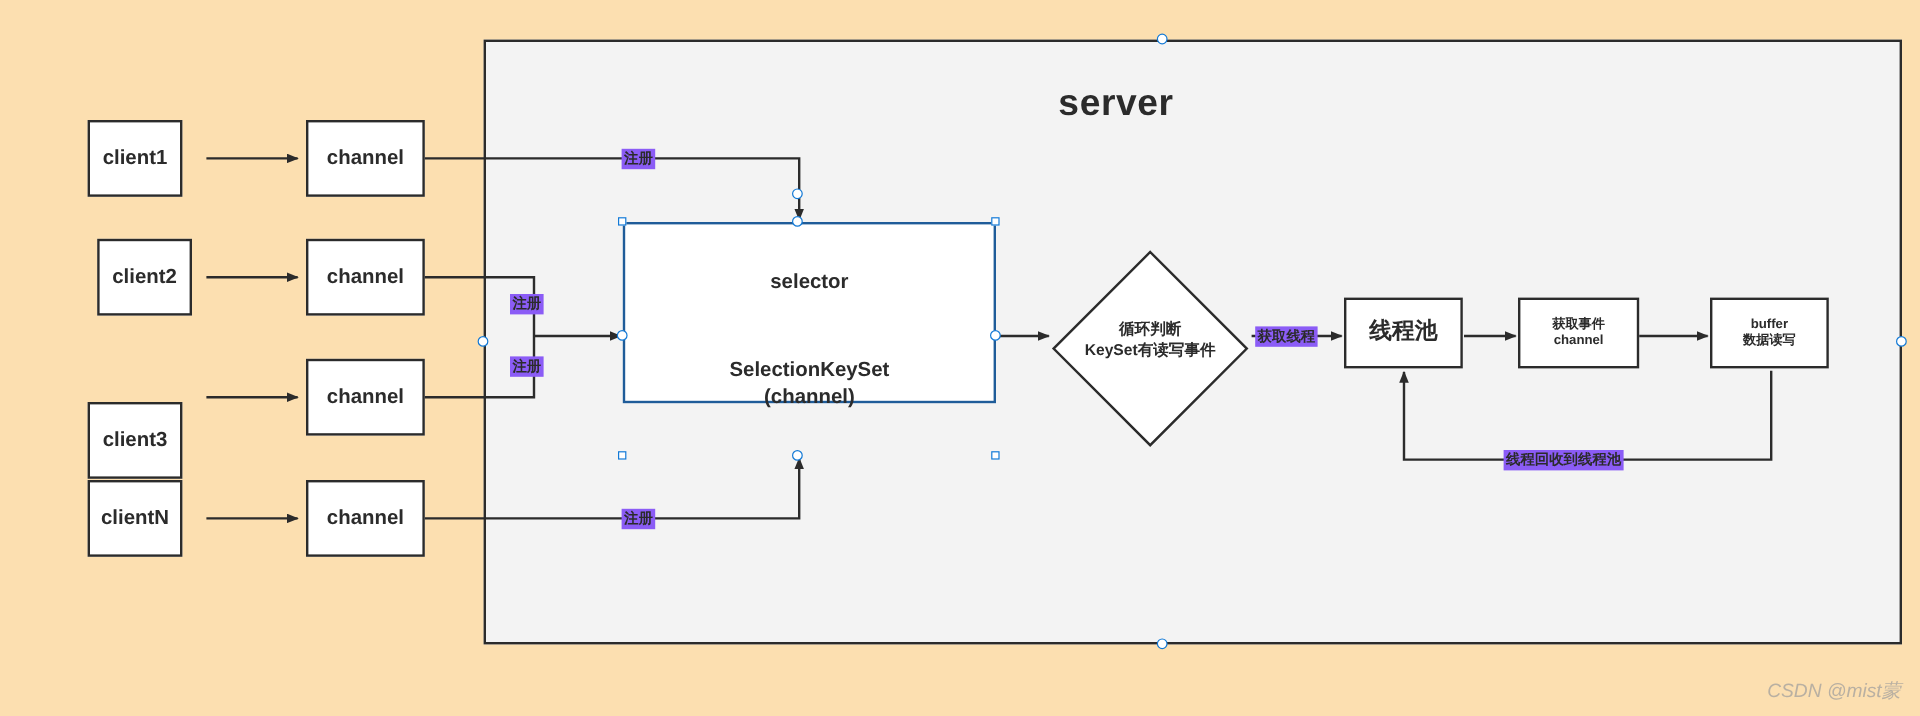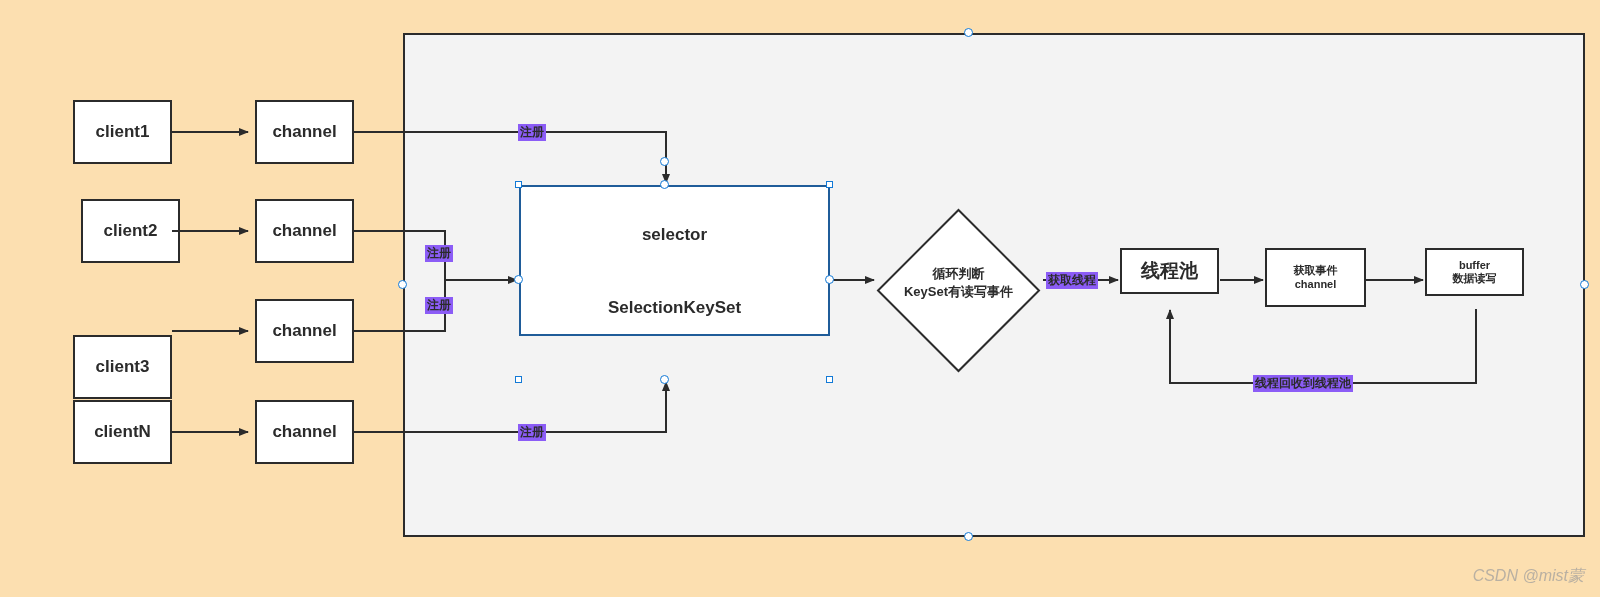--- a/index.html
+++ b/index.html
@@ -44,21 +44,21 @@
     border: 2px solid #2b2b2b;
     box-sizing: border-box;
     display: flex;
     align-items: center;
     justify-content: center;
     text-align: center;
     font-weight: bold;
     color: #2b2b2b;
     line-height: 1.2;
   }
-  .client { width: 99px; height: 64px; font-size: 17px; }
+  .client { width: 79px; height: 64px; font-size: 17px; }
   .channel { width: 99px; height: 64px; font-size: 17px; }
   .small-node { font-size: 11px; }
 
   
   .selector-box {
     position: absolute;
     left: 519px;
     top: 185px;
     width: 311px;
     height: 151px;
@@ -166,20 +166,21 @@
     white-space: nowrap;
     font-style: italic;
   }
 </style>
 </head>
 <body>
 
 <div id="canvas">
 
   <div class="server-box"></div>
+  <div class="server-title">server</div>
 
   <div class="conn-pt" style="left:964px; top:28px;"></div>
   <div class="conn-pt" style="left:964px; top:532px;"></div>
   <div class="conn-pt" style="left:398px; top:280px;"></div>
   <div class="conn-pt" style="left:1580px; top:280px;"></div>
 
   <svg id="lines" viewBox="0 0 1600 597">
     <defs>
       <marker id="arrow" markerWidth="10" markerHeight="8" refX="9" refY="4" orient="auto" markerUnits="userSpaceOnUse">
         <path d="M0,0 L10,4 L0,8 z" fill="#2b2b2b"></path>
@@ -235,20 +236,21 @@
       <span>channel</span>
     </div>
   <div class="node channel" style="left:255px; top:400px;">
       <span>channel</span>
     </div>
 
   <div class="selector-box">
     <div class="selector-label-top">selector</div>
     <div class="selector-label-bottom">
       <div>SelectionKeySet</div>
+      <div>(channel)</div>
     </div>
   </div>
 
   <div class="handle-sq" style="left:515px; top:181px;"></div>
   <div class="handle-sq" style="left:826px; top:181px;"></div>
   <div class="handle-sq" style="left:515px; top:376px;"></div>
   <div class="handle-sq" style="left:826px; top:376px;"></div>
   <div class="handle-ci" style="left:660px; top:180px;"></div>
   <div class="handle-ci" style="left:660px; top:375px;"></div>
   <div class="handle-ci" style="left:514px; top:275px;"></div>
@@ -259,32 +261,32 @@
   <div class="diamond-wrap">
     <svg width="167" height="167" viewBox="0 0 167 167">
       <polygon points="83.5,3 164,83.5 83.5,164 3,83.5" fill="#ffffff" stroke="#2b2b2b" stroke-width="2"></polygon>
     </svg>
     <div class="diamond-text">
       <div>循环判断</div>
       <div>KeySet有读写事件</div>
     </div>
   </div>
 
-  <div class="node small-node" style="left:1120px; top:248px; width:99px; height:46px; font-size:19px;">
+  <div class="node small-node" style="left:1120px; top:248px; width:99px; height:59px; font-size:19px;">
     <span>线程池</span>
   </div>
 
   <div class="node small-node" style="left:1265px; top:248px; width:101px; height:59px;">
     <div>
       <div>获取事件</div>
       <div>channel</div>
     </div>
   </div>
 
-  <div class="node small-node" style="left:1425px; top:248px; width:99px; height:48px;justify-content:center;">
+  <div class="node small-node" style="left:1425px; top:248px; width:99px; height:59px;justify-content:center;">
     <div>
       <div>buffer</div>
       <div>数据读写</div>
     </div>
   </div>
 
   <div class="edge-label" style="left:518px; top:124px;">注册</div>
   <div class="edge-label" style="left:425px; top:245px;">注册</div>
   <div class="edge-label" style="left:425px; top:297px;">注册</div>
   <div class="edge-label" style="left:518px; top:424px;">注册</div>

